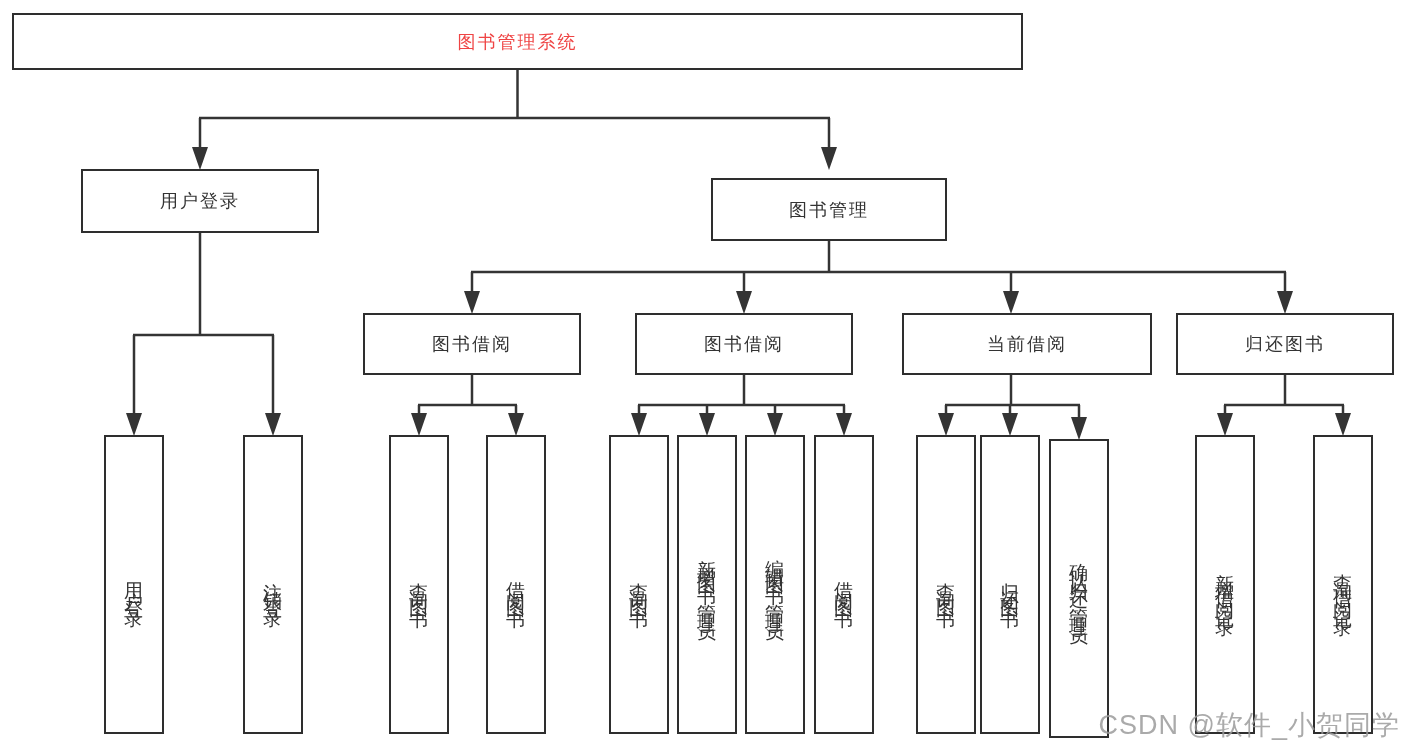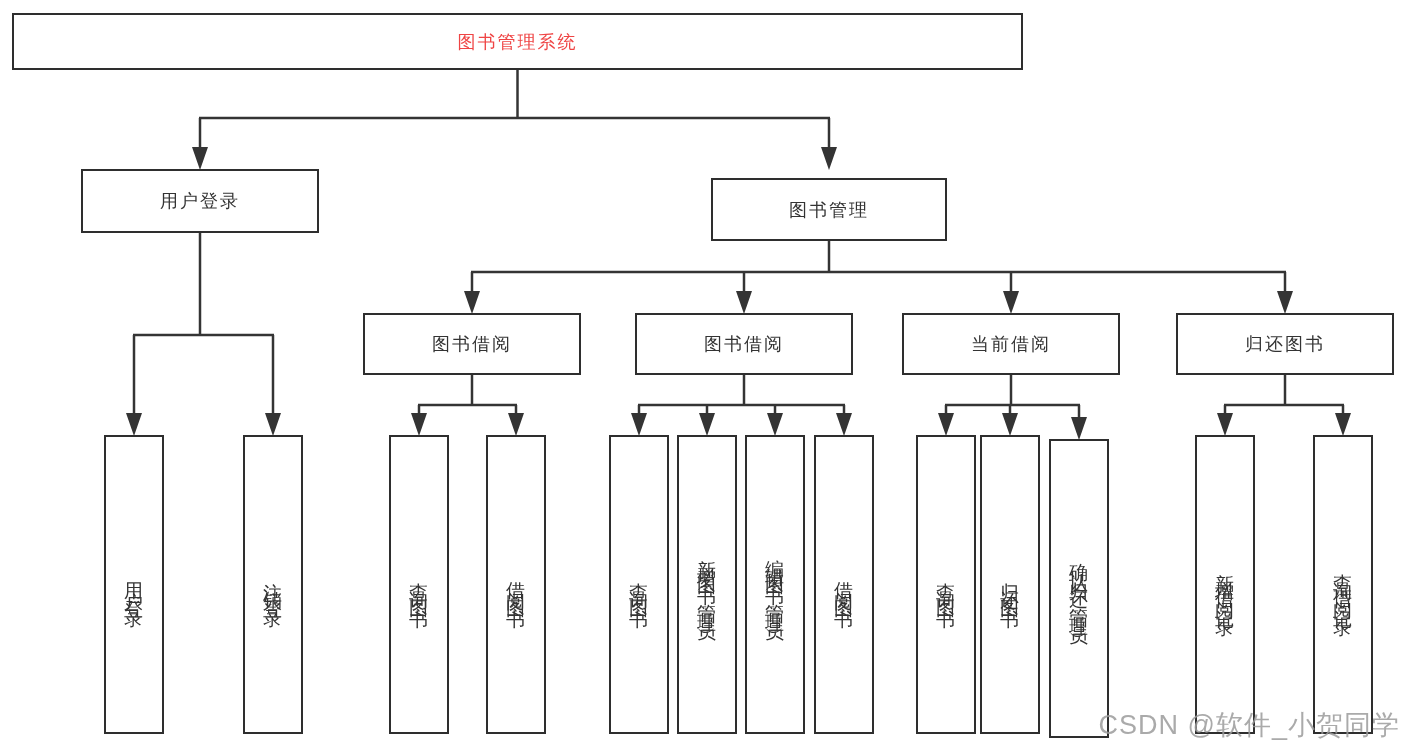--- a/index.html
+++ b/index.html
@@ -84,21 +84,21 @@
     </div>
     <div class="box h" style="left: 711px; top: 178px; width: 236px; height: 63px; border-color: rgb(46, 46, 46);">
       <span style="color: rgb(51, 51, 51);">图书管理</span>
     </div>
     <div class="box h" style="left: 363px; top: 313px; width: 218px; height: 62px; border-color: rgb(46, 46, 46);">
       <span style="color: rgb(51, 51, 51);">图书借阅</span>
     </div>
     <div class="box h" style="left: 635px; top: 313px; width: 218px; height: 62px; border-color: rgb(46, 46, 46);">
       <span style="color: rgb(51, 51, 51);">图书借阅</span>
     </div>
-    <div class="box h" style="left: 902px; top: 313px; width: 218px; height: 62px; border-color: rgb(46, 46, 46);">
+    <div class="box h" style="left: 902px; top: 313px; width: 250px; height: 62px; border-color: rgb(46, 46, 46);">
       <span style="color: rgb(51, 51, 51);">当前借阅</span>
     </div>
     <div class="box h" style="left: 1176px; top: 313px; width: 218px; height: 62px; border-color: rgb(46, 46, 46);">
       <span style="color: rgb(51, 51, 51);">归还图书</span>
     </div>
     <div class="box v" style="left: 104px; top: 435px; width: 60px; height: 299px; border-color: rgb(46, 46, 46);">
       <span style="color: rgb(51, 51, 51);">用户登录</span>
     </div>
     <div class="box v" style="left: 243px; top: 435px; width: 60px; height: 299px; border-color: rgb(46, 46, 46);">
       <span style="color: rgb(51, 51, 51);">注销登录</span>

